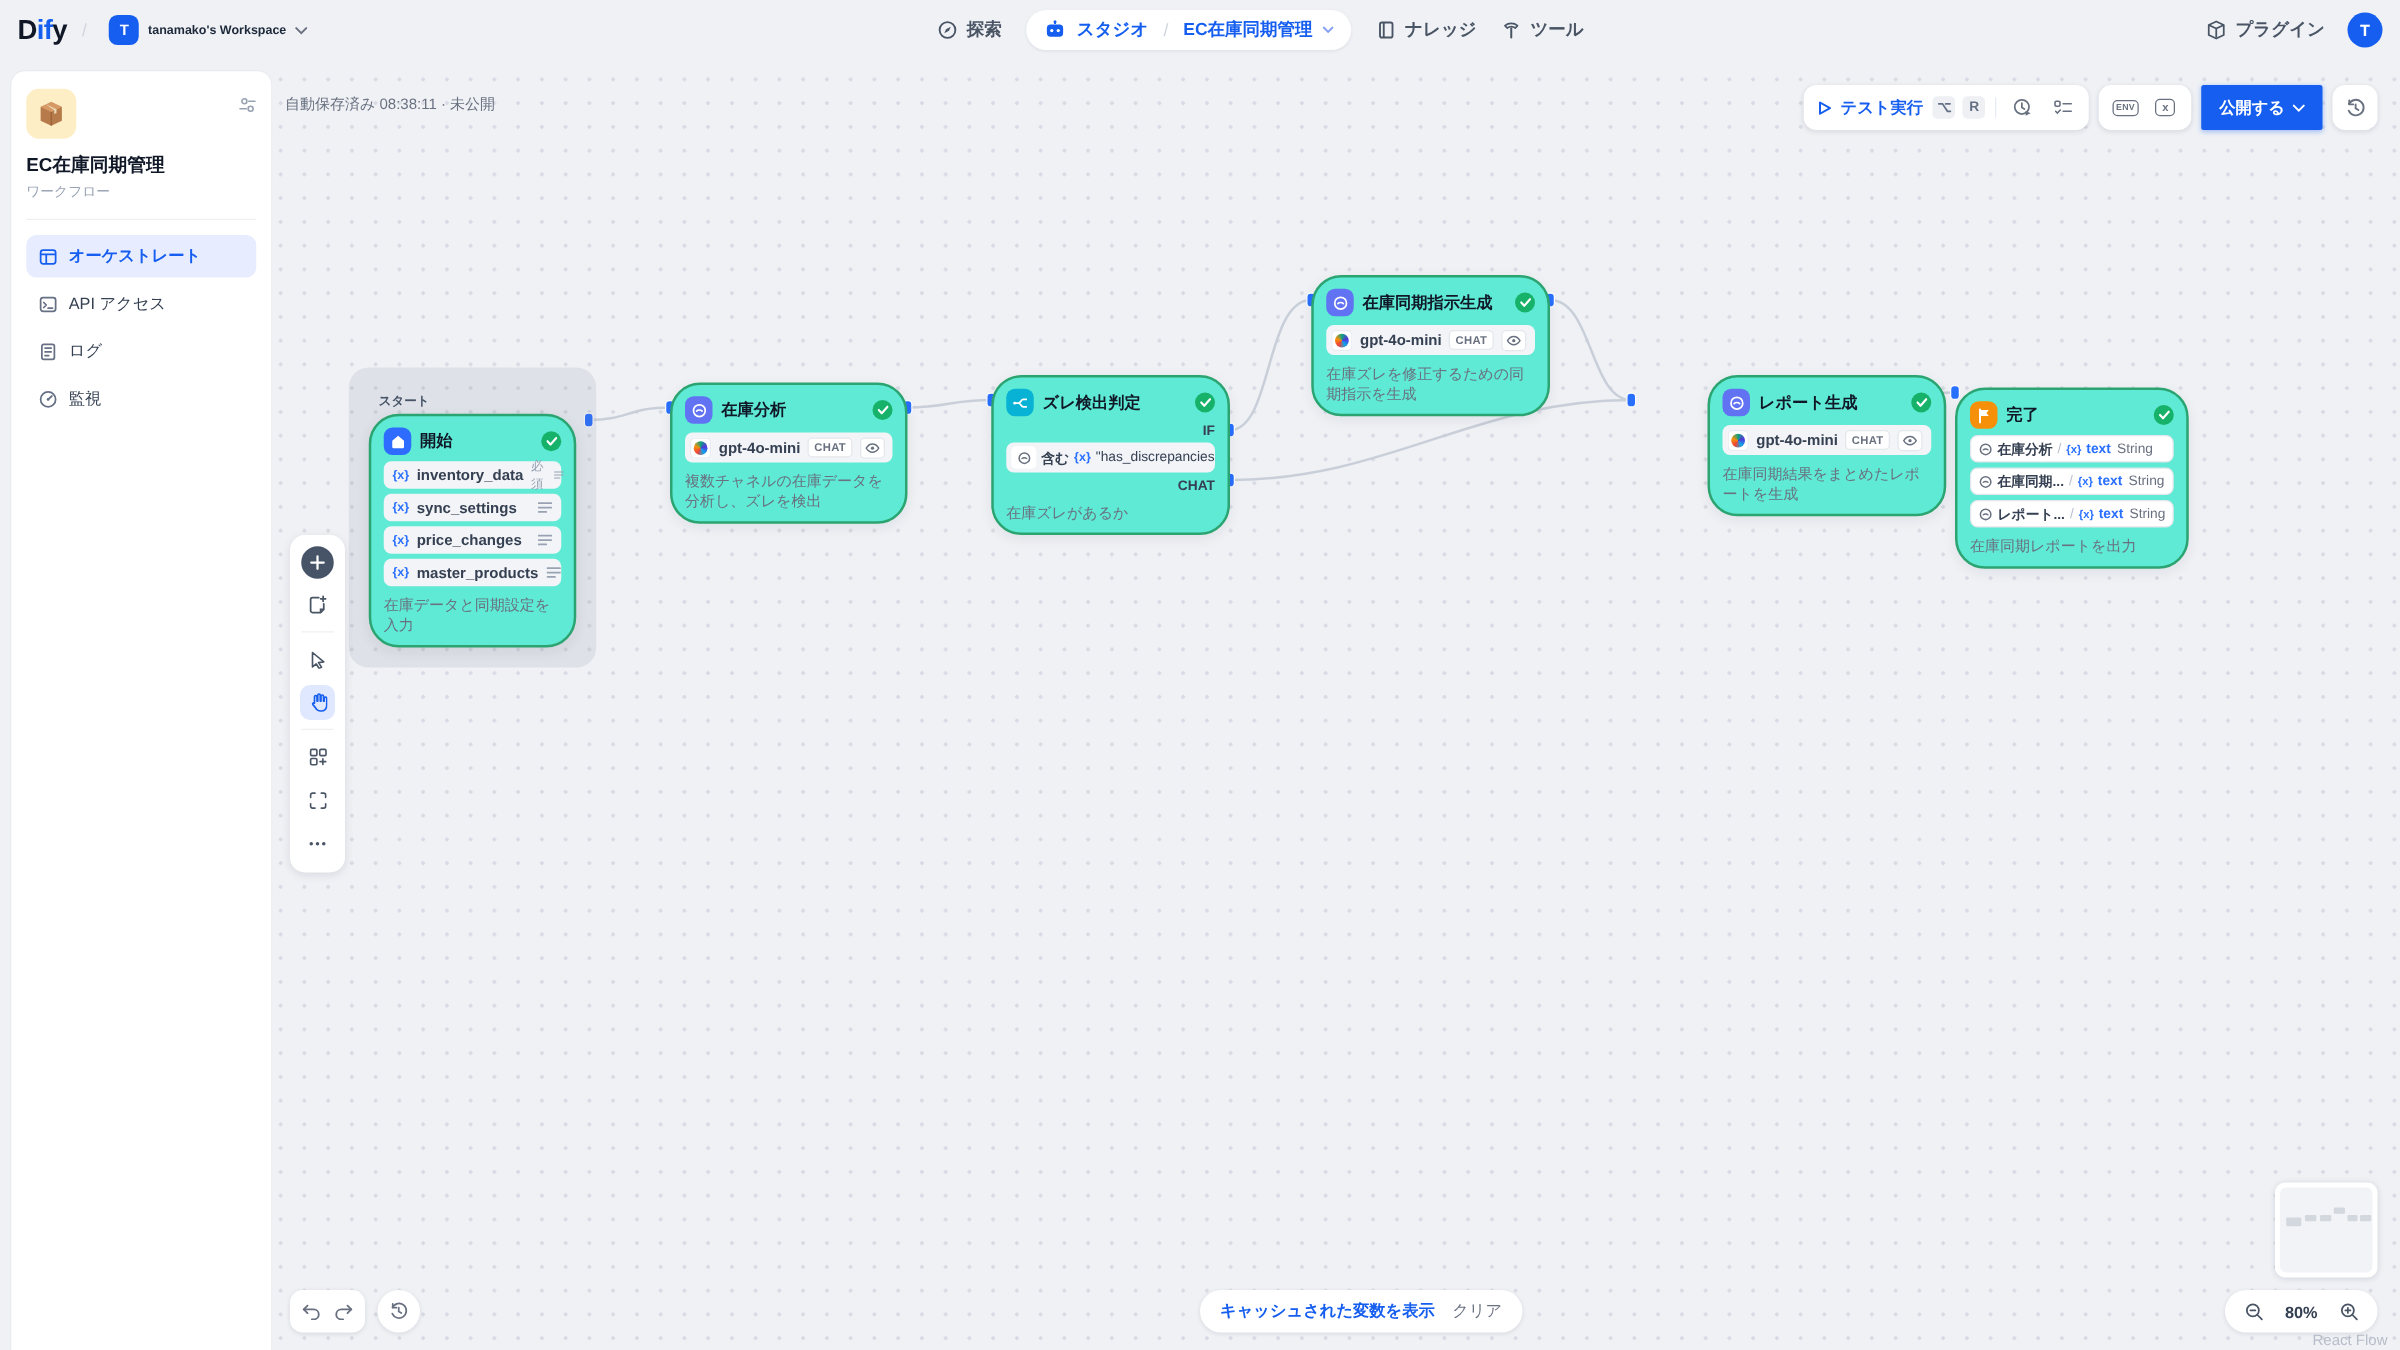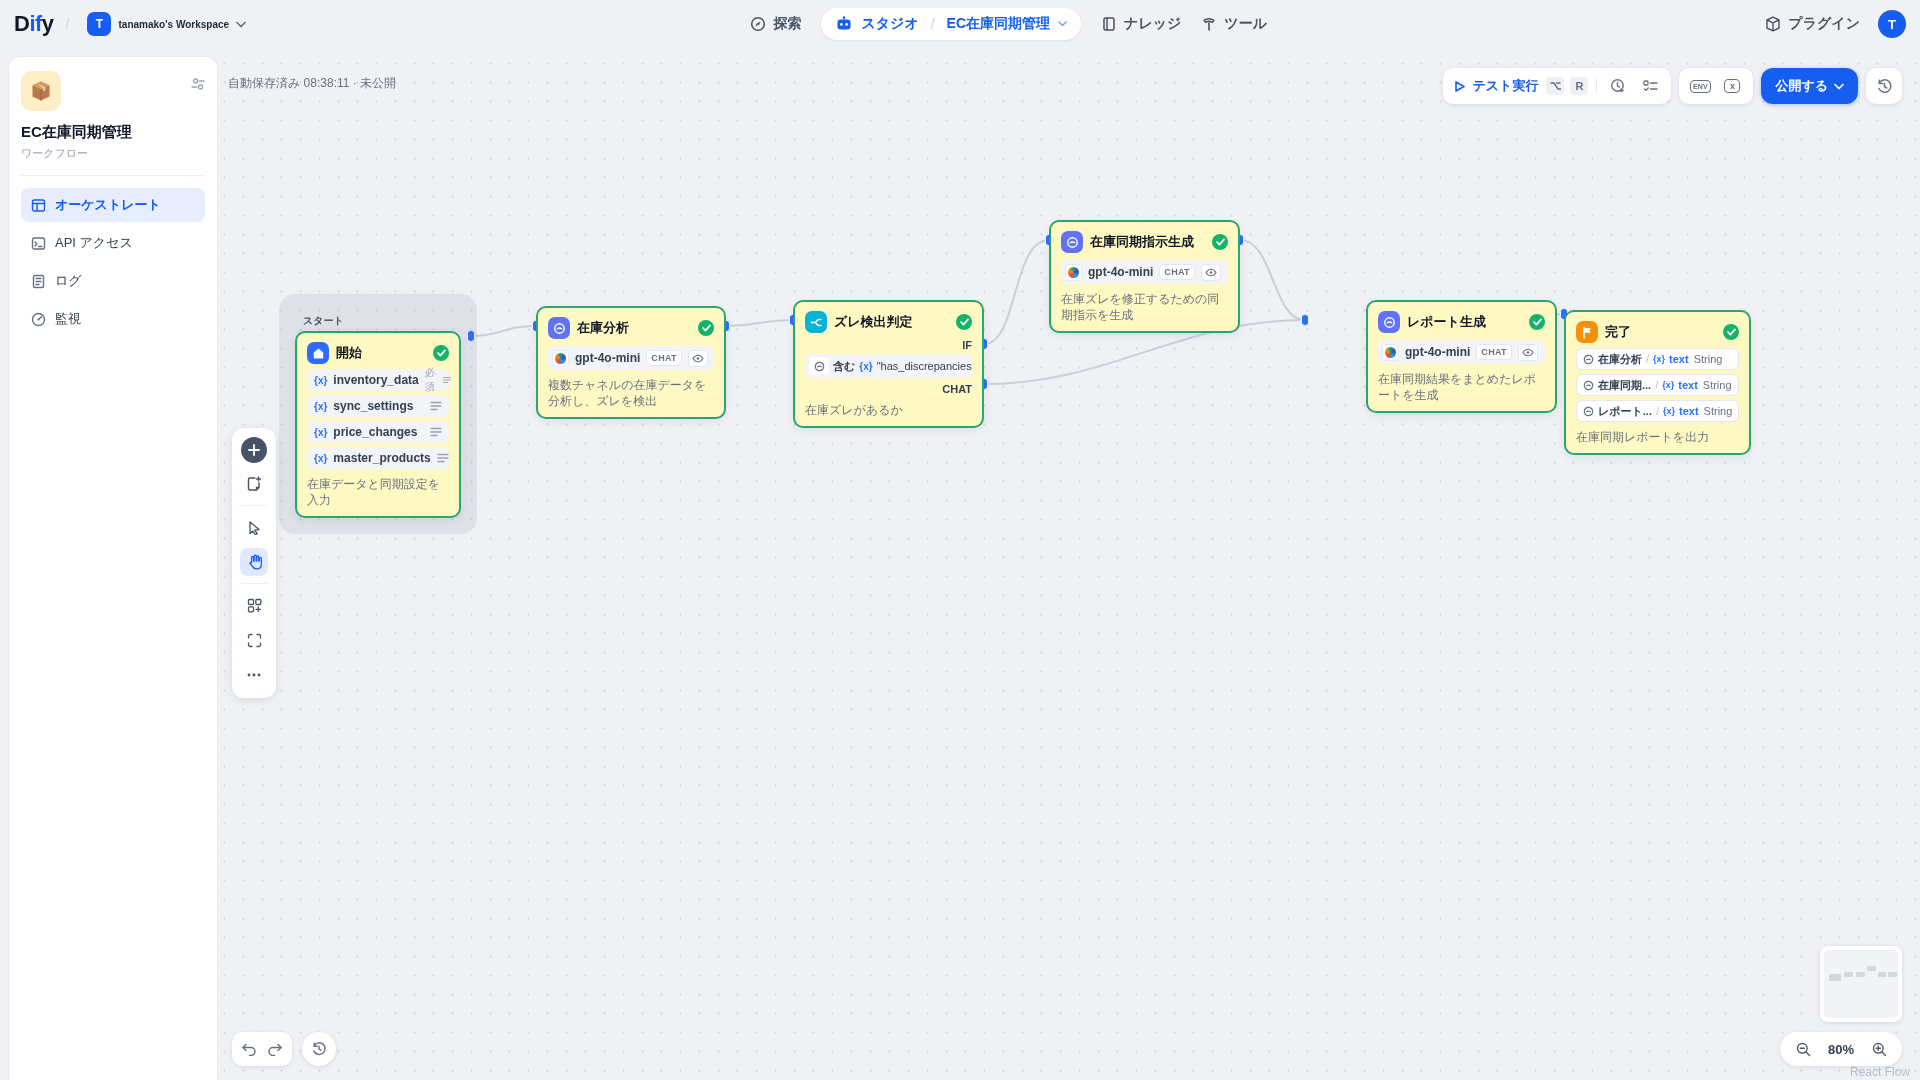--- a/index.html
+++ b/index.html
@@ -44,32 +44,32 @@
   
   .status-text{position:absolute;left:228px;top:27px;font-size:12px;color:#697180;z-index:5;}
   .tl-toolbar{position:absolute;right:18px;top:20px;display:flex;align-items:center;gap:8px;z-index:6;}
   .pill{background:#fff;border-radius:10px;box-shadow:0 1px 4px rgba(16,24,40,.1);display:flex;align-items:center;height:36px;padding:0 8px;gap:6px;}
   .run-btn{display:flex;align-items:center;gap:6px;color:#155eef;font-size:13px;font-weight:600;cursor:pointer;padding:0 2px;}
   .key{min-width:18px;height:18px;border-radius:4px;background:#eef0f4;color:#667085;font-size:11px;font-weight:600;display:flex;align-items:center;justify-content:center;padding:0 3px;}
   .v-div{width:1px;height:16px;background:#e7eaf0;margin:0 2px;}
   .icon-btn{width:26px;height:26px;border-radius:6px;display:flex;align-items:center;justify-content:center;color:#697180;cursor:pointer;}
   .env-box{display:flex;align-items:center;justify-content:center;border:1.6px solid #697180;border-radius:4px;font-size:7px;font-weight:800;color:#697180;padding:2px 2px;letter-spacing:.2px;}
   .var-box{display:flex;align-items:center;justify-content:center;border:1.6px solid #697180;border-radius:4px;font-size:9px;font-weight:700;color:#697180;width:16px;height:14px;}
-  .publish-btn{background:#155eef;color:#fff;border-radius:12px;height:36px;display:flex;align-items:center;gap:6px;padding:0 14px;font-size:13px;font-weight:700;cursor:pointer;box-shadow:0 1px 4px rgba(21,94,239,.35);}
+  .publish-btn{background:#155eef;color:#fff;border-radius:2px;height:36px;display:flex;align-items:center;gap:6px;padding:0 14px;font-size:13px;font-weight:700;cursor:pointer;box-shadow:0 1px 4px rgba(21,94,239,.35);}
   .hist-btn{width:36px;height:36px;border-radius:10px;background:#fff;box-shadow:0 1px 4px rgba(16,24,40,.1);display:flex;align-items:center;justify-content:center;color:#697180;cursor:pointer;}
 
   
   .ops{position:absolute;left:232px;top:380px;width:44px;background:#fff;border-radius:12px;box-shadow:0 2px 8px rgba(16,24,40,.1);z-index:6;display:flex;flex-direction:column;align-items:center;padding:9px 0;gap:7px;}
   .op-btn{width:28px;height:28px;border-radius:8px;display:flex;align-items:center;justify-content:center;color:#495464;cursor:pointer;}
   .op-btn.dark{background:#475467;border-radius:50%;width:26px;height:26px;color:#fff;}
   .op-btn.active{background:#dfe8ff;color:#155eef;}
   .op-div{width:26px;height:1px;background:#eef0f4;}
 
   
-  .node{position:absolute;background:#fef9c3;border:2px solid #2ba471;border-radius:10px;padding:8px 10px;box-shadow:0 3px 10px rgba(16,24,40,.07);z-index:3;cursor:pointer;}
+  .node{position:absolute;background:#5eead4;border:2px solid #2ba471;border-radius:24px;padding:8px 10px;box-shadow:0 3px 10px rgba(16,24,40,.07);z-index:3;cursor:pointer;}
   .node-header{display:flex;align-items:center;gap:7px;height:24px;}
   .node-icon{width:22px;height:22px;border-radius:7px;display:flex;align-items:center;justify-content:center;flex:none;}
   .ic-start{background:#2e6bff;} .ic-llm{background:#6172f3;} .ic-if{background:#08b2d4;} .ic-end{background:#f79009;}
   .node-title{font-size:13px;font-weight:700;color:#101828;flex:1;white-space:nowrap;}
   .check-badge{width:16px;height:16px;border-radius:50%;background:#17b26a;display:flex;align-items:center;justify-content:center;flex:none;}
   .node-caption{margin-top:7px;font-size:12px;color:#697180;line-height:1.35;}
   .field-row{margin-top:4px;height:22px;background:#f2f4f7;border-radius:6px;display:flex;align-items:center;gap:6px;padding:0 7px;font-size:12px;font-weight:600;color:#354052;}
   .vx{color:#2970ff;font-size:10px;font-weight:700;flex:none;}
   .row-right{margin-left:auto;display:flex;align-items:center;gap:5px;}
   .req{font-size:10px;font-weight:400;color:#98a2b3;}
@@ -558,20 +558,24 @@
       </div>
   </div>
   <div class="hist2">
     <svg width="16" height="16" viewBox="0 0 17 17">
         <path d="M3.2 5.2A6.2 6.2 0 113 10.5" fill="none" stroke="#697180" stroke-width="1.5" stroke-linecap="round"></path>
         <path d="M3.4 2.3v3.2h3.2" fill="none" stroke="#697180" stroke-width="1.5" stroke-linecap="round" stroke-linejoin="round"></path>
         <path d="M8.5 5.5v3.2l2.2 1.3" fill="none" stroke="#697180" stroke-width="1.5" stroke-linecap="round"></path>
       </svg>
   </div>
 
+  <div class="cache-pill">
+    <span class="cache-link">キャッシュされた変数を表示</span>
+    <span class="clear-link">クリア</span>
+  </div>
 
   <div class="minimap">
     <div class="mm-inner">
       <div class="mm-block" style="left:5px;top:24px;width:12px;height:7px;"></div>
       <div class="mm-block" style="left:20px;top:22px;width:9px;height:5px;"></div>
       <div class="mm-block" style="left:32px;top:22px;width:9px;height:5px;"></div>
       <div class="mm-block" style="left:43px;top:16px;width:9px;height:5px;"></div>
       <div class="mm-block" style="left:54px;top:22px;width:8px;height:5px;"></div>
       <div class="mm-block" style="left:64px;top:22px;width:9px;height:5px;"></div>
     </div>

